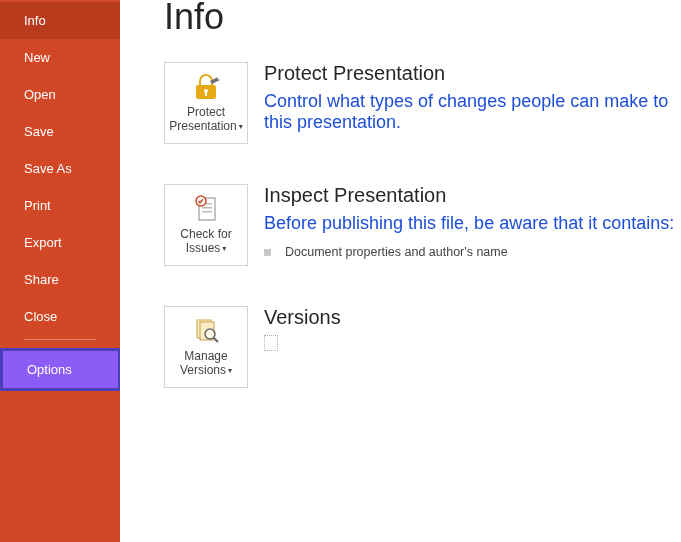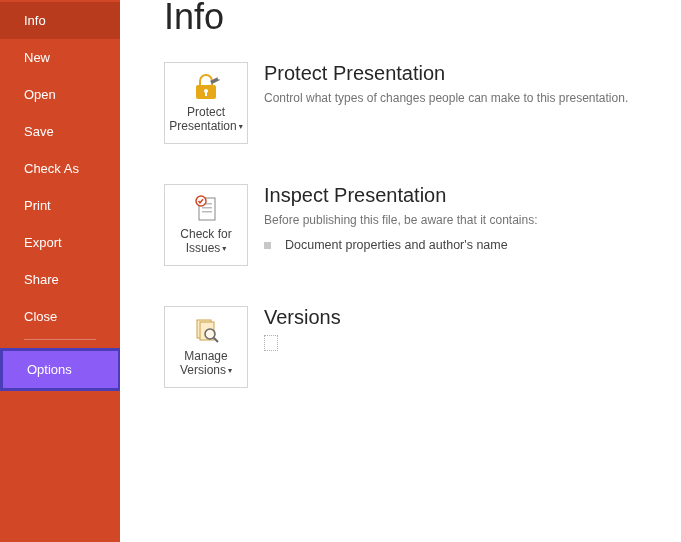--- a/index.html
+++ b/index.html
@@ -89,22 +89,22 @@
       margin-left: 16px;
       padding-top: 0;
     }
     .section-title {
       font-size: 20px;
       font-weight: 400;
       color: #262626;
       margin-bottom: 6px;
     }
     .section-desc {
-      font-size: 12px;
-      color: #737373;
+      font-size: 18px;
+      color: #1d4ed8;
       margin-bottom: 4px;
     }
     .bullets {
       list-style: none;
       margin-top: 11px;
     }
     .bullets li {
       font-size: 12.5px;
       color: #444;
       display: flex;
@@ -133,21 +133,21 @@
     }
   </style>
 </head>
 <body>
 
 <div class="sidebar">
   <div class="sidebar-item active">Info</div>
   <div class="sidebar-item">New</div>
   <div class="sidebar-item">Open</div>
   <div class="sidebar-item">Save</div>
-  <div class="sidebar-item">Check As</div>
+  <div class="sidebar-item">Save As</div>
   <div class="sidebar-item">Print</div>
   <div class="sidebar-item">Export</div>
   <div class="sidebar-item">Share</div>
   <div class="sidebar-item">Close</div>
   <div class="sidebar-divider"></div>
   <div class="sidebar-item highlight">Options</div>
 </div>
 
 <div class="main">
   <h1 class="page-title">Info</h1>

